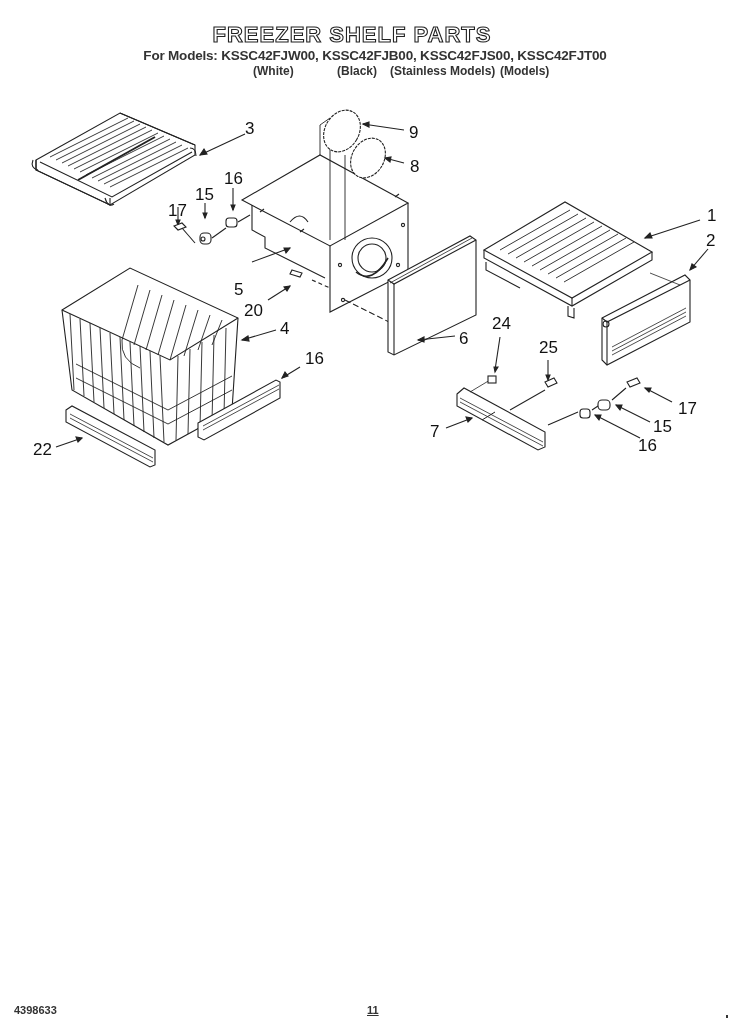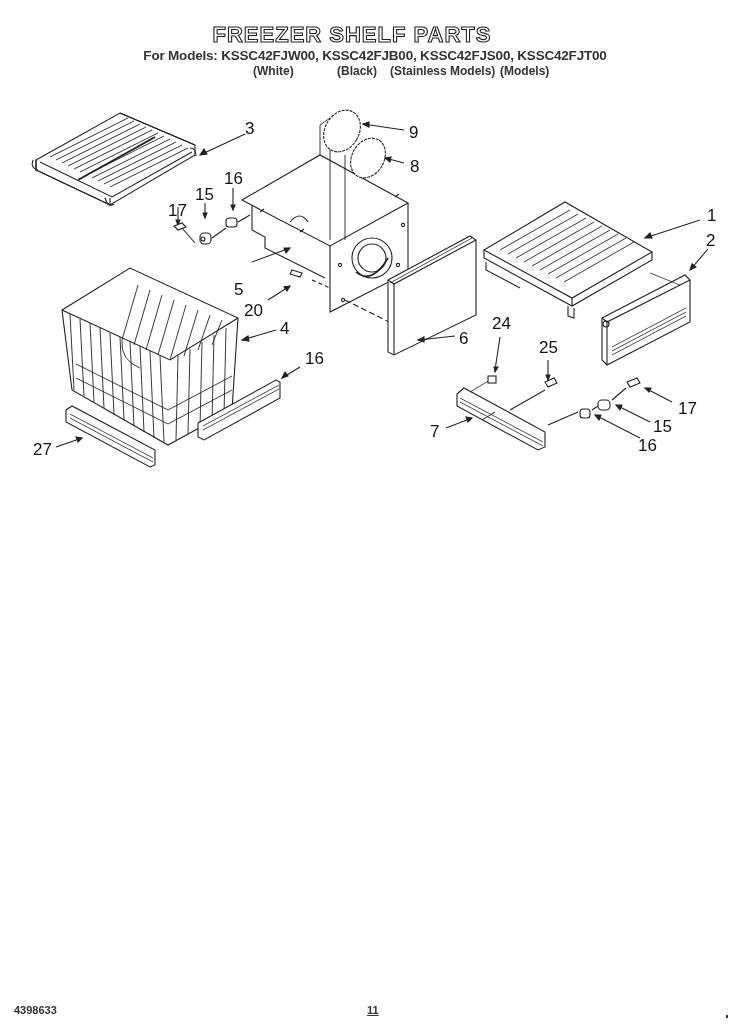--- a/index.html
+++ b/index.html
@@ -237,17 +237,17 @@
 <div class="callout" style="left:244px;top:302px">20</div>
 <div class="callout" style="left:280px;top:320px">4</div>
 <div class="callout" style="left:459px;top:330px">6</div>
 <div class="callout" style="left:492px;top:315px">24</div>
 <div class="callout" style="left:539px;top:339px">25</div>
 <div class="callout" style="left:305px;top:350px">16</div>
 <div class="callout" style="left:678px;top:400px">17</div>
 <div class="callout" style="left:430px;top:423px">7</div>
 <div class="callout" style="left:653px;top:418px">15</div>
 <div class="callout" style="left:638px;top:437px">16</div>
-<div class="callout" style="left:33px;top:441px">27</div>
+<div class="callout" style="left:33px;top:441px">22</div>
 
 <div class="footer-doc">4398633</div>
 <div class="footer-page">11</div>
 <div class="footer-dot"></div>
 
 </body></html>

